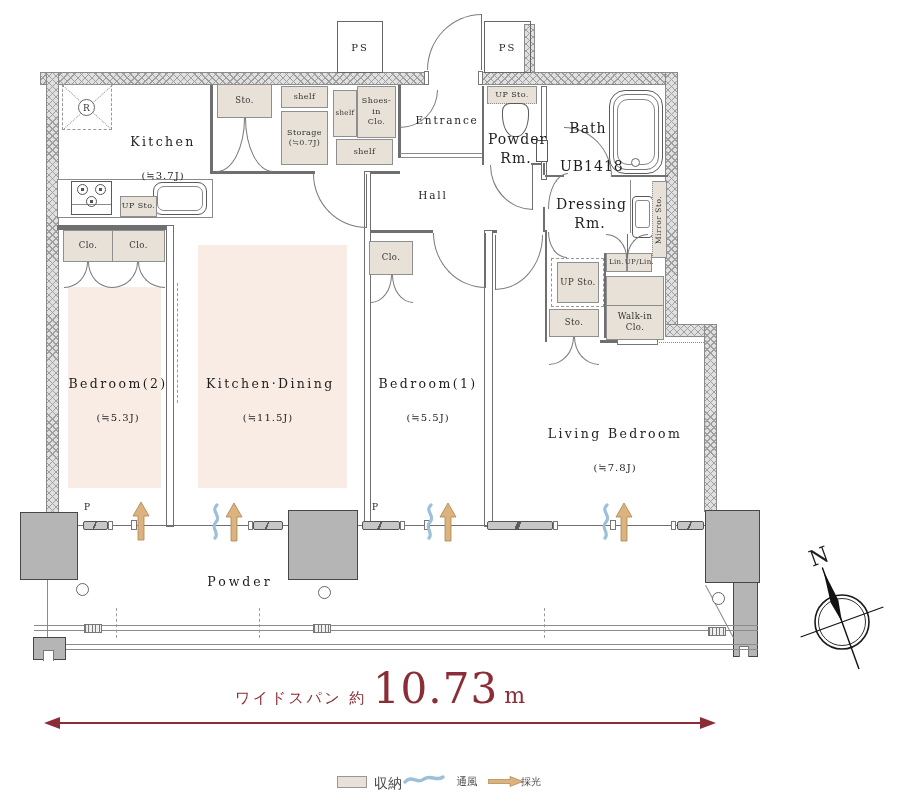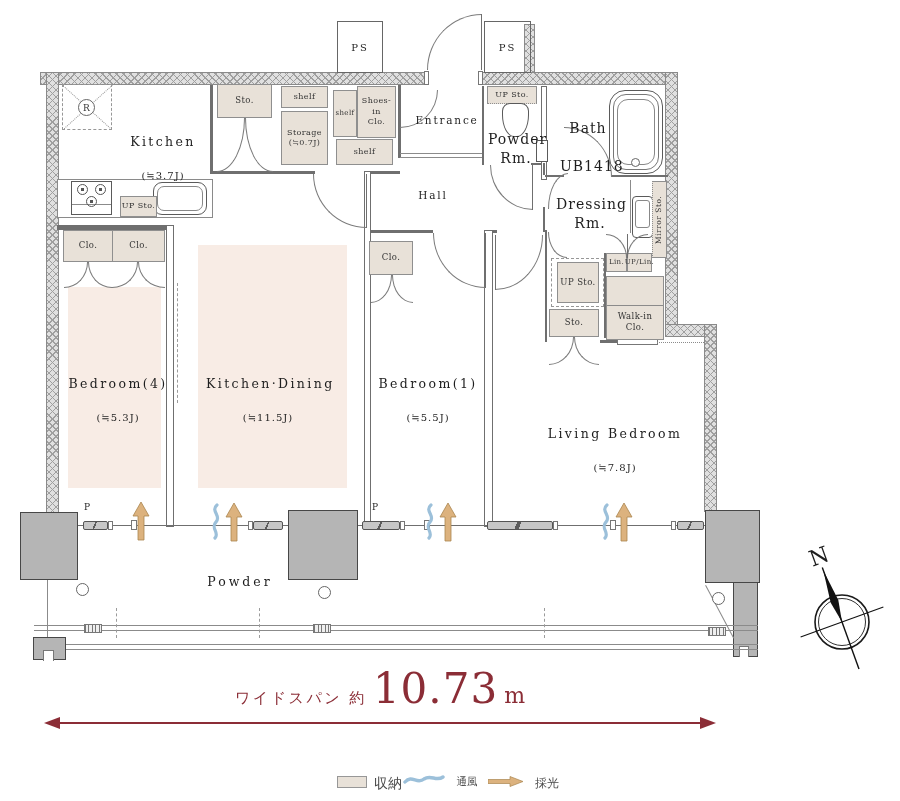--- a/index.html
+++ b/index.html
@@ -244,21 +244,21 @@
   <div class="lbl s105" style="left:411px;top:189px;width:44px">Hall</div>
   <div class="lbl s95" style="left:488px;top:130px;width:56px">Powder
 Rm.</div>
   <div class="lbl s95" style="left:560px;top:100px;width:56px">
     <div>Bath</div>
     <div>UB1418</div>
   </div>
   <div class="lbl s95" style="left:556px;top:195px;width:68px">Dressing
 Rm.</div>
   <div class="lbl rname" style="left:58px;top:357px;width:120px">
-    <div>Bedroom(4)</div>
+    <div>Bedroom(2)</div>
     <div class="rsize">(≒5.3J)</div>
   </div>
   <div class="lbl rname" style="left:206px;top:357px;width:124px">
     <div>Kitchen·Dining</div>
     <div class="rsize">(≒11.5J)</div>
   </div>
   <div class="lbl rname" style="left:366px;top:357px;width:124px">
     <div>Bedroom(1)</div>
     <div class="rsize">(≒5.5J)</div>
   </div>
@@ -290,15 +290,15 @@
 
   <div class="abs" style="left:337px;top:776px;width:30px;height:12px;background:#e8e1d8;border:1px solid #979797;box-sizing:border-box"></div>
   <div class="lbl" style="left:371px;top:775px;width:34px;font-size:14px;color:#4a4a4a">収納</div>
   <svg class="abs" style="left:403px;top:771px" width="42" height="18" viewBox="0 0 42 18">
     <path d="M2 11 C9 3 14 14 21 8 C28 3 33 11 40 6" fill="none" stroke="#9cc0da" stroke-width="3.4" stroke-linecap="round"></path>
   </svg>
   <div class="lbl" style="left:450px;top:775px;width:34px;font-size:10.5px;color:#4a4a4a">通風</div>
   <svg class="abs" style="left:488px;top:776px" width="36" height="11" viewBox="0 0 36 11">
     <polygon points="0,3.5 22,3.5 22,0.5 35,5.5 22,10.5 22,7.5 0,7.5" fill="#dcb27e" stroke="#a9854f" stroke-width="0.7"></polygon>
   </svg>
-  <div class="lbl" style="left:530px;top:775px;width:34px;font-size:12px;color:#4a4a4a">採光</div>
+  <div class="lbl" style="left:514px;top:775px;width:34px;font-size:10px;color:#4a4a4a">採光</div>
 
 </div>
 
 </body></html>

